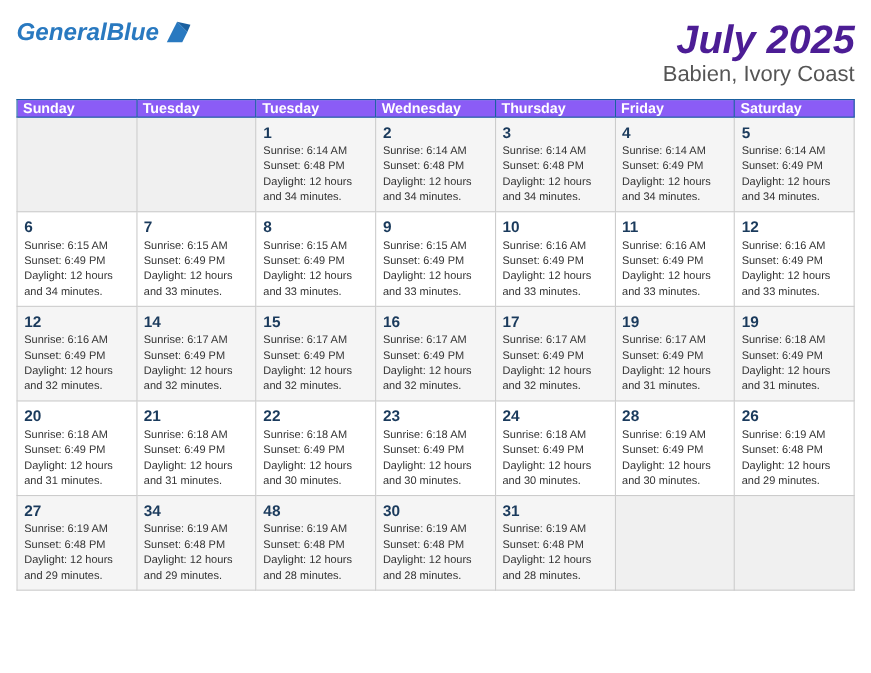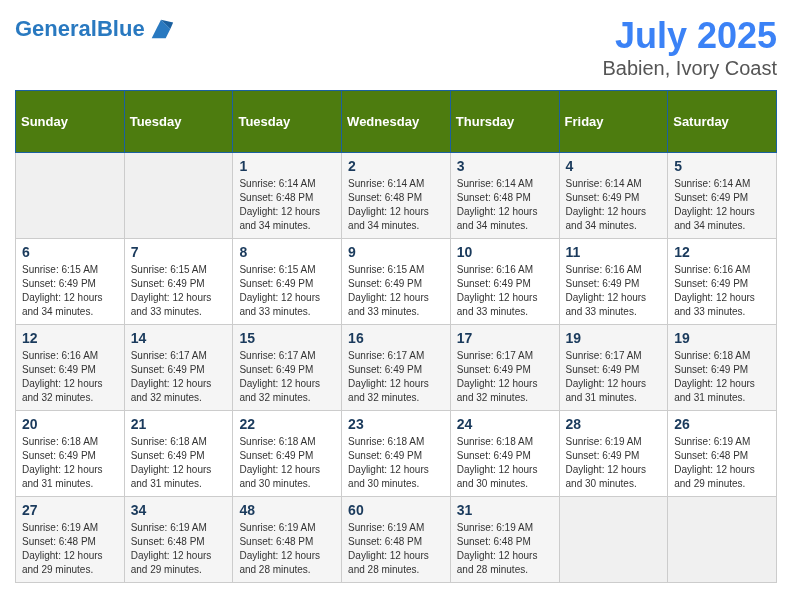--- a/index.html
+++ b/index.html
@@ -33,37 +33,38 @@
       width: 28px;
       height: 28px;
       margin-left: 2px;
     }
     .title-area {
       text-align: right;
     }
     .month-title {
       font-size: 36px;
       font-weight: bold;
-      color: #3b82f6;
+      color: #4c1d95;
+      font-style: italic;
     }
     .location {
       font-size: 20px;
       color: #555;
     }
     table {
       width: 100%;
       border-collapse: collapse;
       border: 1px solid #ccc;
     }
     thead th {
-      background-color: #4d7c0f;
+      background-color: #8b5cf6;
       color: #fff;
       font-size: 13px;
       font-weight: bold;
-      padding: 23px 5px;
+      padding: 0 5px;
       text-align: left;
       border: 1px solid #1a60a0;
     }
     tbody td {
       vertical-align: top;
       border: 1px solid #ccc;
       padding: 5px 6px;
       font-size: 10.5px;
       color: #333;
       width: 14.28%;
@@ -88,21 +89,21 @@
     .empty-cell {
       background: #f0f0f0 !important;
     }
   </style>
 </head>
 <body>
 
 <div class="header">
   <div class="logo">
     <div>
-      <div style="display:flex;align-items:center;">
+      <div style="display:flex;align-items:center;font-style:italic;">
         <div class="logo-text">
           <span>General</span><span style="color:#2979c0">Blue</span>
         </div>
         <svg class="logo-icon" viewBox="0 0 30 30">
           <polygon points="5,25 15,5 25,15 20,25" fill="#2979c0"></polygon>
           <polygon points="15,5 25,15 28,8" fill="#1a60a0"></polygon>
         </svg>
       </div>
     </div>
   </div>
@@ -304,21 +305,21 @@
 Sunset: 6:48 PM
 Daylight: 12 hours and 29 minutes.</div>
         </td>
         <td>
           <span class="day-num">48</span>
           <div class="cell-info">Sunrise: 6:19 AM
 Sunset: 6:48 PM
 Daylight: 12 hours and 28 minutes.</div>
         </td>
         <td>
-          <span class="day-num">60</span>
+          <span class="day-num">30</span>
           <div class="cell-info">Sunrise: 6:19 AM
 Sunset: 6:48 PM
 Daylight: 12 hours and 28 minutes.</div>
         </td>
         <td>
           <span class="day-num">31</span>
           <div class="cell-info">Sunrise: 6:19 AM
 Sunset: 6:48 PM
 Daylight: 12 hours and 28 minutes.</div>
         </td>

